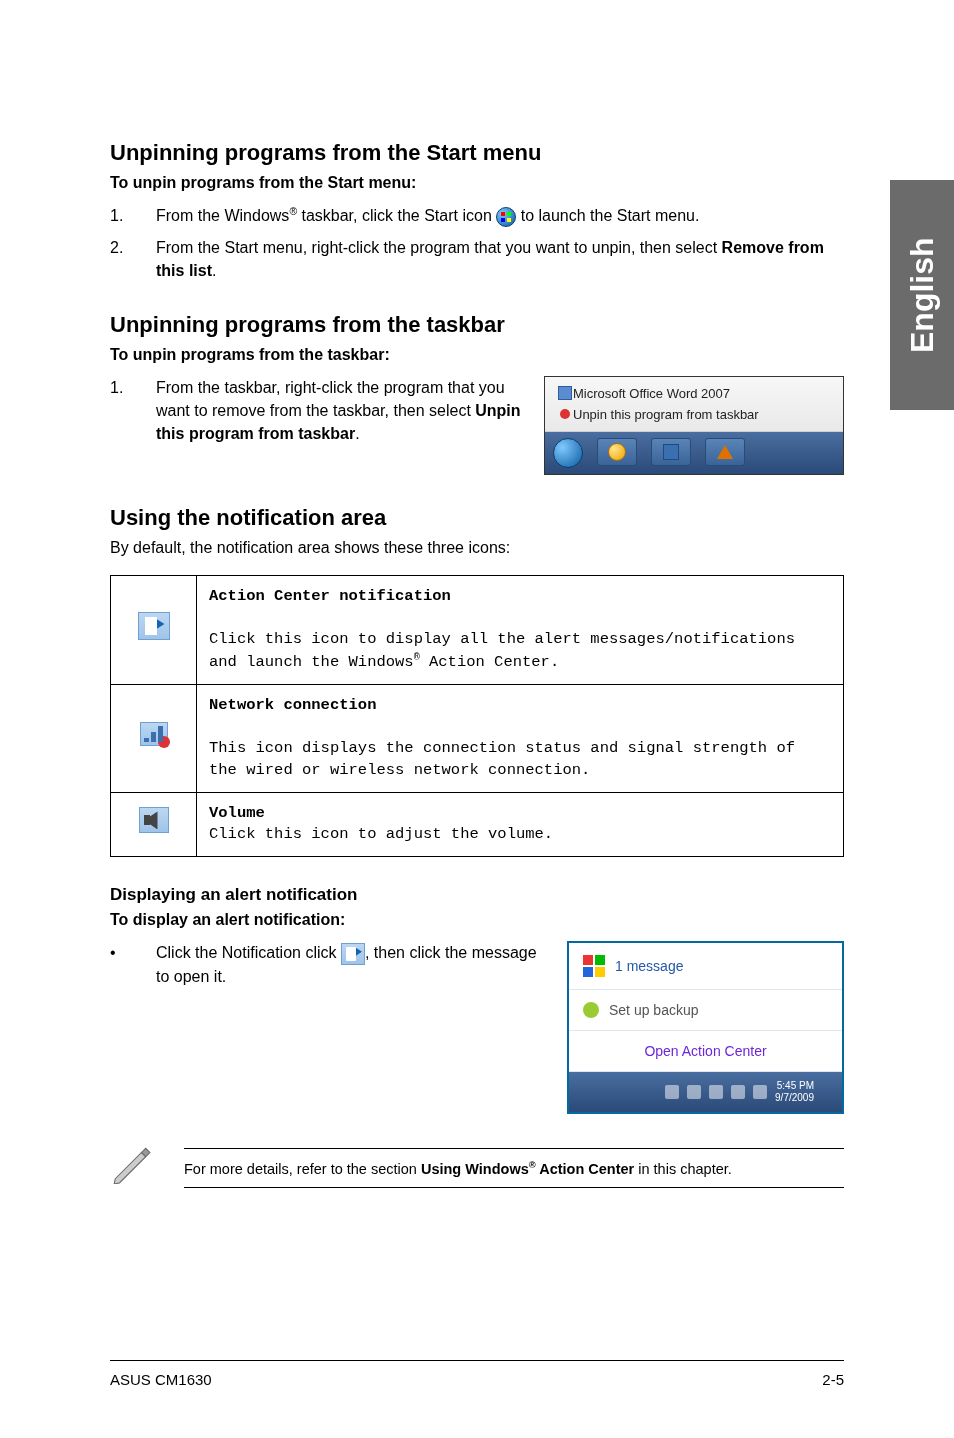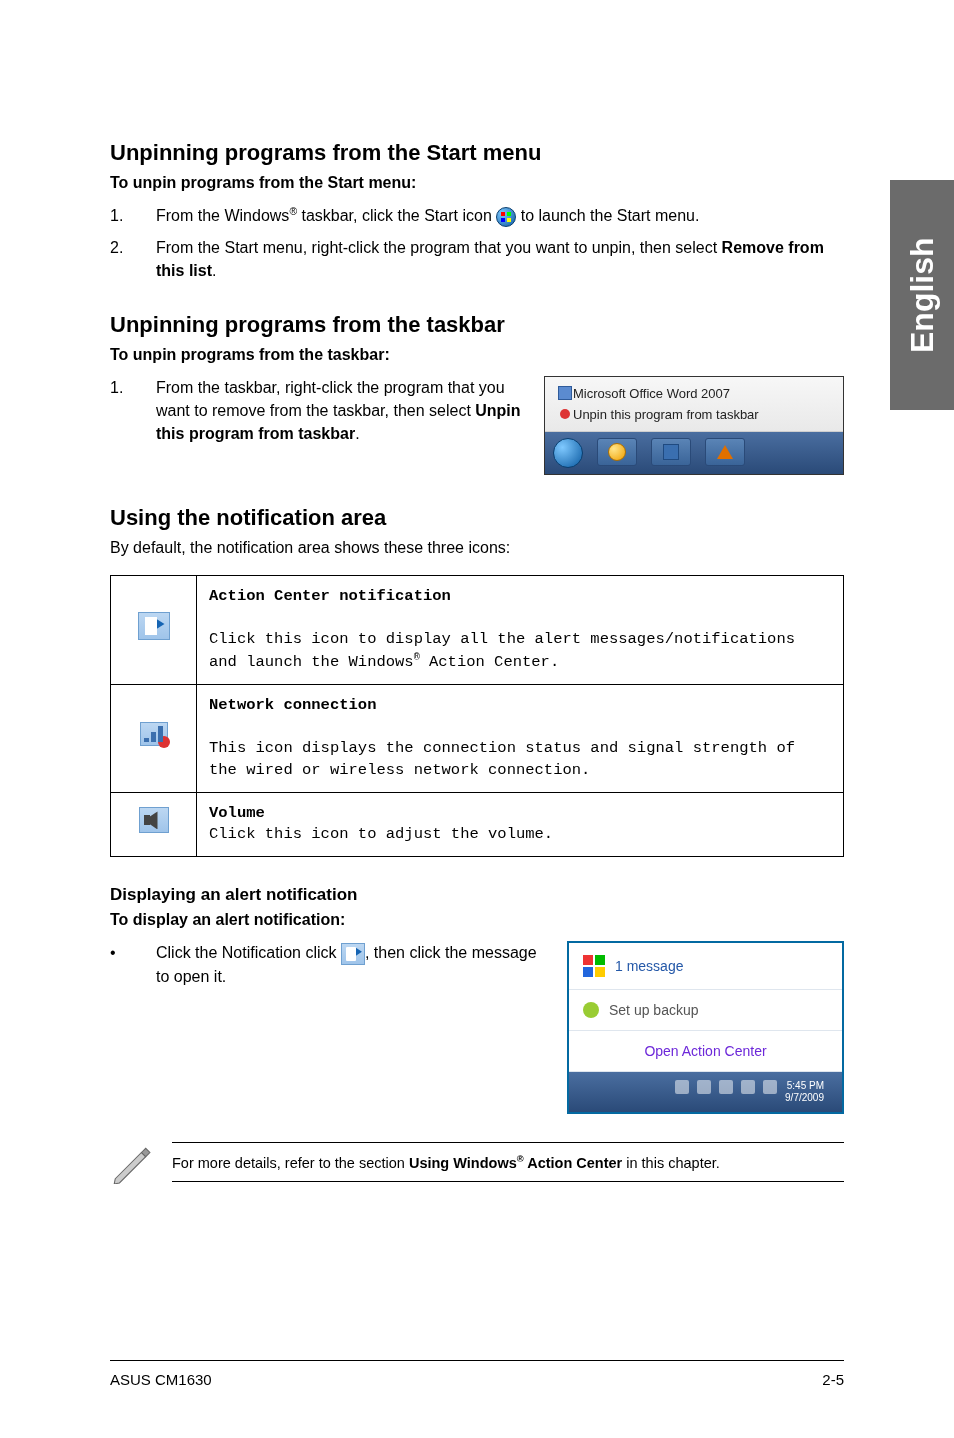--- a/index.html
+++ b/index.html
@@ -194,32 +194,32 @@
 
 .ac-popup {
   width: 277px;
   border: 2px solid #0369a1;
   background: #fff;
   font-size: 14px;
 }
 .ac-popup .row-msg { padding: 12px 14px; display:flex; align-items:center; gap:10px; border-bottom:1px solid #dfe6ee; color:#2458a8; }
 .ac-popup .row-plain { padding: 12px 14px; display:flex; align-items:center; gap:10px; border-bottom:1px solid #dfe6ee; color:#555; }
 .ac-popup .row-link { padding: 12px 14px; text-align:center; color:#6d28d9; border-bottom:1px solid #dfe6ee; }
-.ac-popup .tray { background: linear-gradient(#4a6ea0,#2a4a78); padding: 8px 18px; display:flex; justify-content:flex-end; align-items:flex-start; gap:8px; }
+.ac-popup .tray { background: linear-gradient(#4a6ea0,#2a4a78); padding: 8px 28px; display:flex; justify-content:flex-end; align-items:center; gap:8px; }
 .ac-popup .tray .clk { color:#fff; font-size:10px; text-align:right; line-height:1.2; }
 .ac-popup .tray .mini { width:14px; height:14px; background:rgba(255,255,255,.5); border-radius:2px; }
 .flag3d { width:22px; height:22px; display:inline-block; position:relative; }
 .flag3d::before{content:"";position:absolute;left:0;top:0;width:22px;height:22px;background:
  linear-gradient(#e33,#e33) 0 0/10px 10px no-repeat,
  linear-gradient(#0b0,#0b0) 12px 0/10px 10px no-repeat,
  linear-gradient(#26d,#26d) 0 12px/10px 10px no-repeat,
  linear-gradient(#fc0,#fc0) 12px 12px/10px 10px no-repeat;}
 .bk-ic { width:16px; height:16px; background:#9c3; border-radius:50%; display:inline-block; }
 
-.note-row { display:flex; gap:20px; margin-top: 28px; align-items:flex-start; }
+.note-row { display:flex; gap:32px; margin-top: 28px; align-items:flex-end; }
 .pencil { flex: 0 0 42px; }
 .pencil svg { width:42px; height:42px; }
 .note-box { flex:1; border-top:1px solid #000; border-bottom:1px solid #000; padding: 10px 0; font-size: 14.5px; }
 
 .footer { position:absolute; bottom: 50px; left:110px; right:110px; border-top: 1px solid #000; padding-top: 10px; display:flex; justify-content: space-between; font-size: 15px; }
 
 strong { font-weight: bold; }
 </style>
 </head>
 <body>

